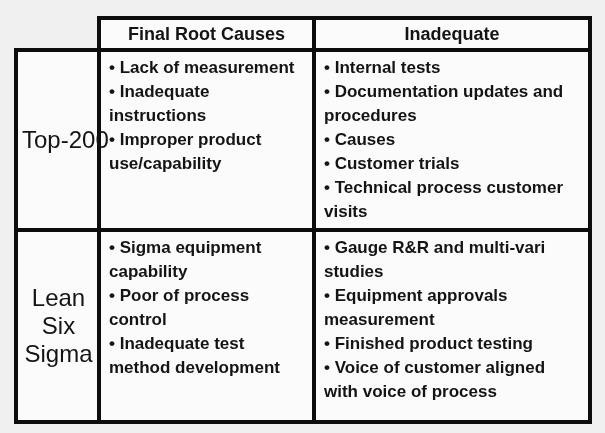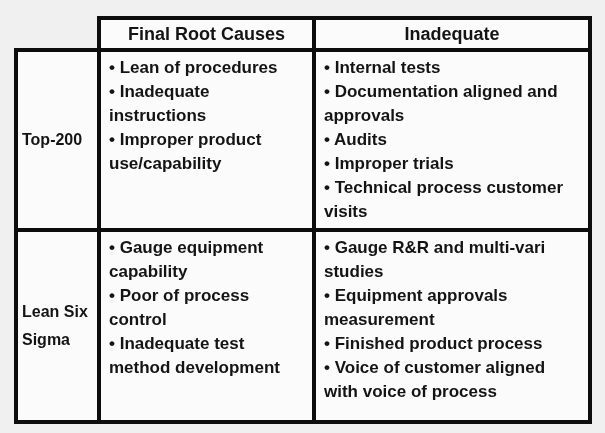--- a/index.html
+++ b/index.html
@@ -49,24 +49,24 @@
   }
   th.hdr {
     font-size: 18px;
     font-weight: 700;
     text-align: center;
     vertical-align: middle;
     padding: 2px 4px;
   }
   td.label-cell {
     vertical-align: middle;
-    font-size: 16px;
-    font-weight: 700;
+    font-size: 24px;
+    font-weight: 400;
     line-height: 28px;
-    text-align: left;
+    text-align: center;
     padding: 2px 2px 2px 4px;
   }
   td.label-cell .label-text { display: inline-block; }
   td.label-cell.nowrap .label-text { white-space: nowrap; }
   td.body-cell {
     font-size: 17px;
     font-weight: 700;
     line-height: 24px;
     padding: 4px 8px 4px 8px;
     overflow: hidden;
@@ -87,43 +87,43 @@
         <tr class="header-row">
       <td class="spacer"></td>
       <th class="hdr">Final Root Causes</th>
       <th class="hdr">Inadequate</th>
     </tr>
     <tr class="row-1">
       <td class="label-cell nowrap">
         <span class="label-text">Top-200</span>
       </td>
       <td class="body-cell">
-            <div class="bullet-item">• Lean of procedures</div>
+            <div class="bullet-item">• Lack of measurement</div>
             <div class="bullet-item">• Inadequate instructions</div>
             <div class="bullet-item">• Improper product use/capability</div>
           </td>
       <td class="body-cell">
             <div class="bullet-item">• Internal tests</div>
-            <div class="bullet-item">• Documentation aligned and approvals</div>
-            <div class="bullet-item">• Audits</div>
-            <div class="bullet-item">• Improper trials</div>
+            <div class="bullet-item">• Documentation updates and procedures</div>
+            <div class="bullet-item">• Causes</div>
+            <div class="bullet-item">• Customer trials</div>
             <div class="bullet-item">• Technical process customer visits</div>
           </td>
     </tr>
     <tr class="row-2">
       <td class="label-cell">
         <span class="label-text">Lean Six Sigma</span>
       </td>
       <td class="body-cell">
-            <div class="bullet-item">• Gauge equipment capability</div>
+            <div class="bullet-item">• Sigma equipment capability</div>
             <div class="bullet-item">• Poor of process control</div>
             <div class="bullet-item">• Inadequate test method development</div>
           </td>
       <td class="body-cell">
             <div class="bullet-item">• Gauge R&amp;R and multi-vari studies</div>
             <div class="bullet-item">• Equipment approvals measurement</div>
-            <div class="bullet-item">• Finished product process</div>
+            <div class="bullet-item">• Finished product testing</div>
             <div class="bullet-item">• Voice of customer aligned with voice of process</div>
           </td>
     </tr>
   </tbody>
     </table>
 </div>
 
 </body></html>

